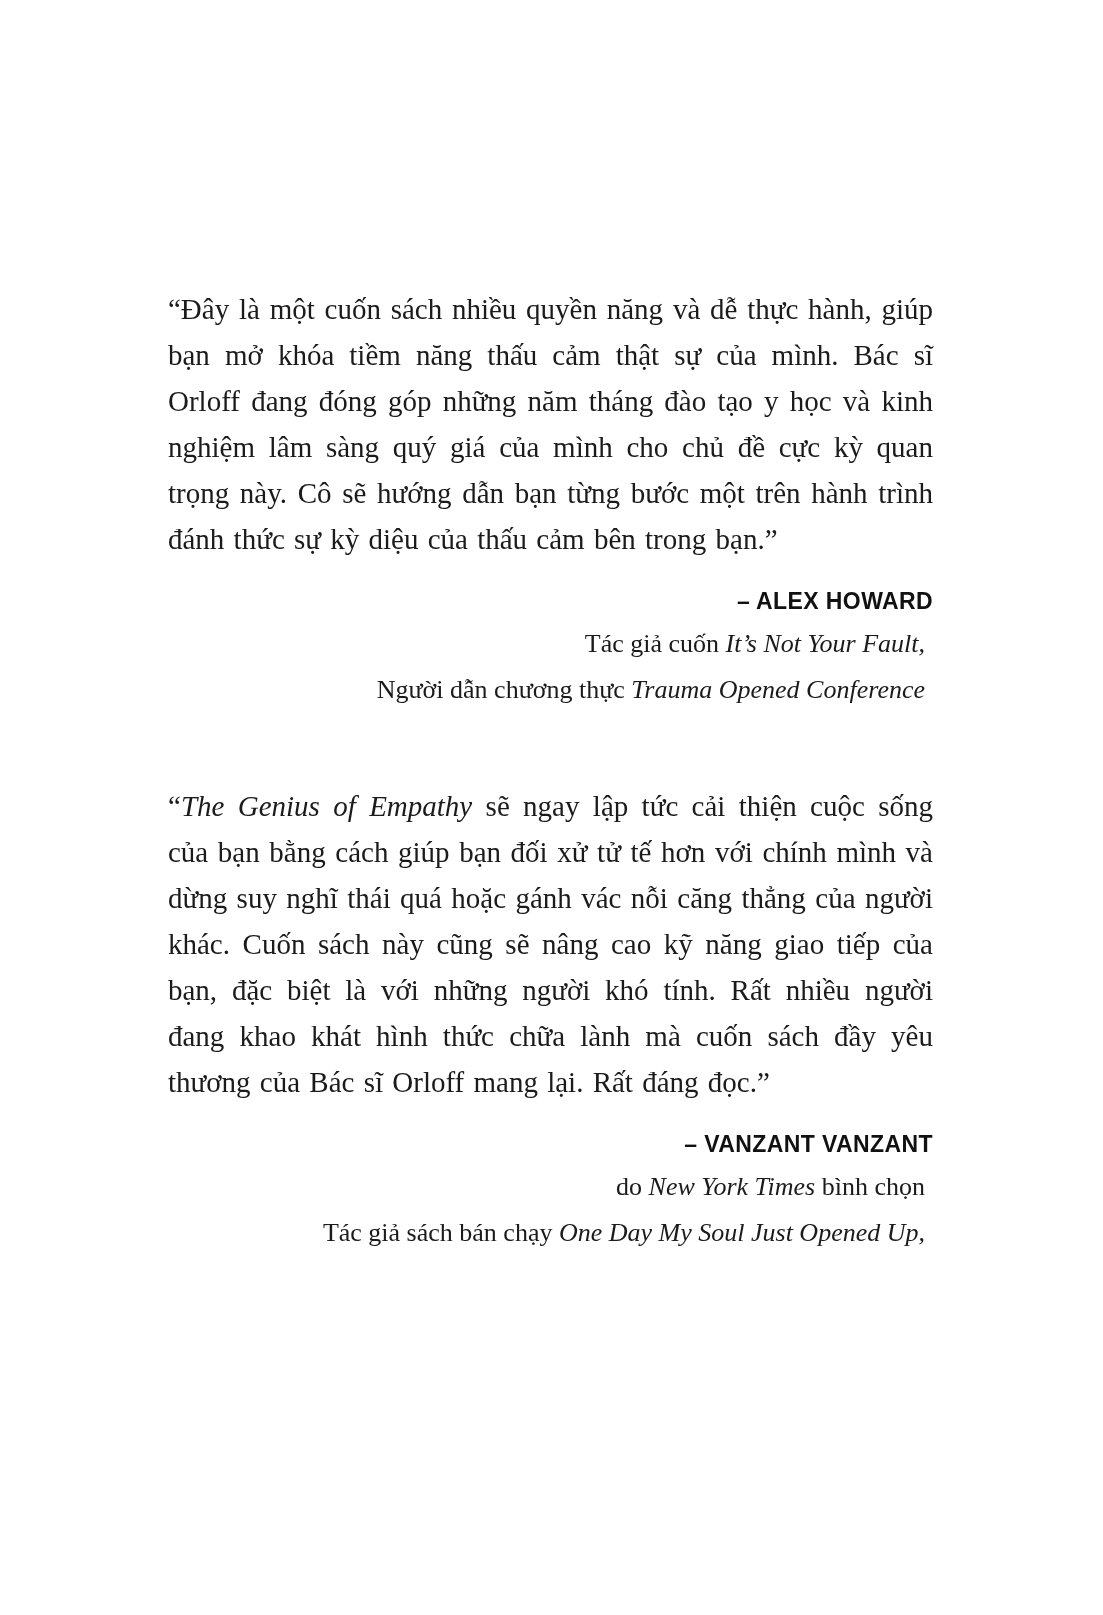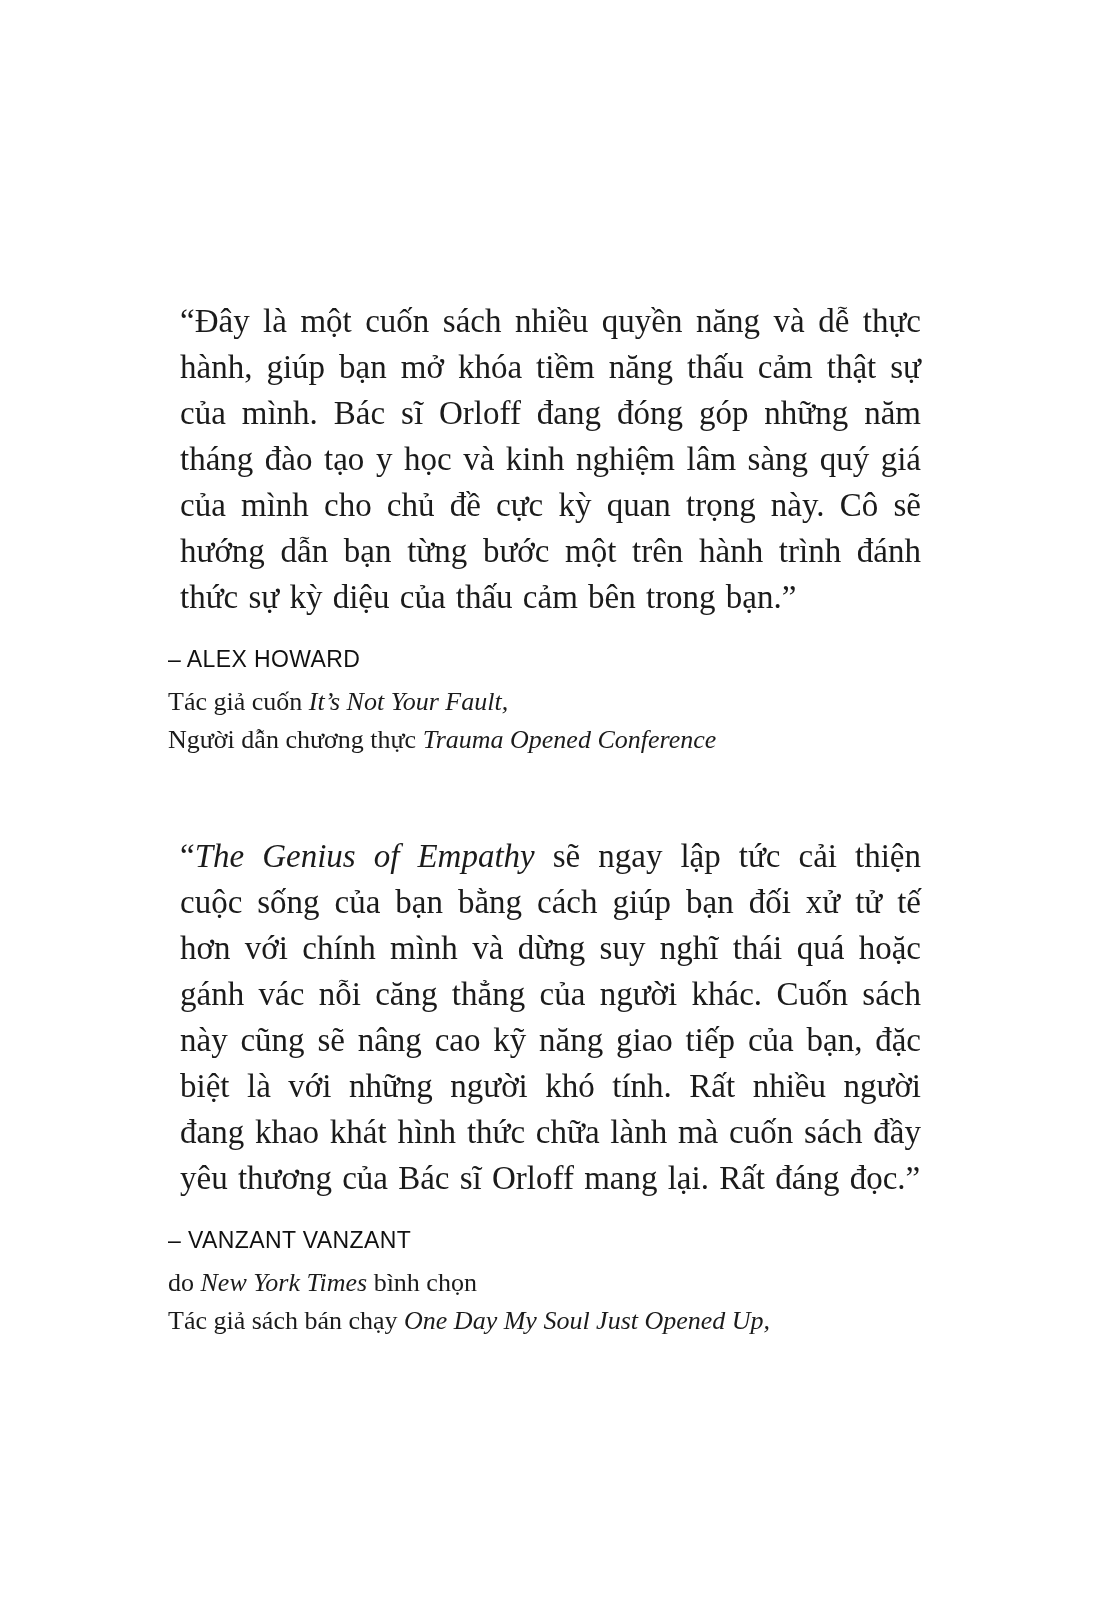--- a/index.html
+++ b/index.html
@@ -23,41 +23,41 @@
     top: 286px;
     width: 765px;
   }
   .quote-section {
     display: block;
   }
   .quote-section + .quote-section {
     margin-top: 74px;
   }
   .quote-body {
-    margin: 12px;
-    font-size: 33px;
+    margin: 0;
+    font-size: 29px;
     line-height: 46px;
     text-align: justify;
     word-spacing: 2px;
     text-justify: inter-word;
   }
   .attribution {
     margin: 26px 0 10px 0;
     font-family: "Liberation Sans", sans-serif;
-    font-weight: 400;
+    font-weight: 700;
     font-size: 23px;
     letter-spacing: 0.4px;
-    text-align: left;
+    text-align: right;
     color: #111111;
   }
   .credit {
-    margin: 0;
+    margin: 8px;
     font-size: 26px;
     line-height: 38px;
-    text-align: left;
+    text-align: right;
   }
   .italic {
     font-style: italic;
   }
 </style>
 </head>
 <body>
 
 <div class="page">
   <div class="content">

